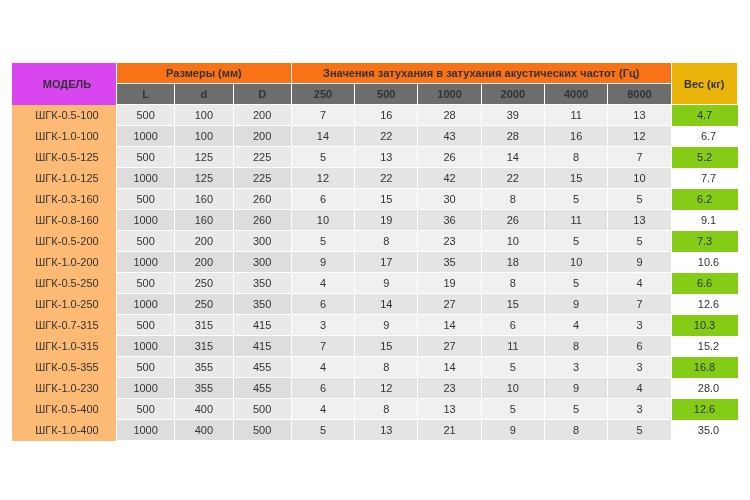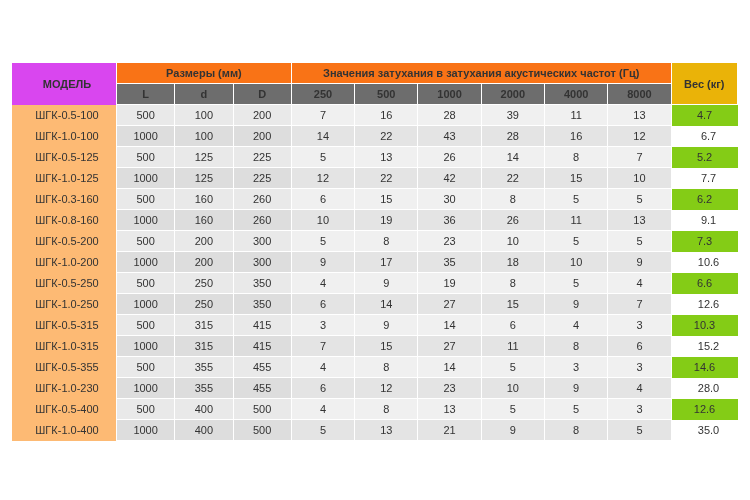--- a/index.html
+++ b/index.html
@@ -272,21 +272,21 @@
           <td class="dim-cell alt">350</td>
           <td class="freq-cell alt">6</td>
           <td class="freq-cell alt">14</td>
           <td class="freq-cell alt">27</td>
           <td class="freq-cell alt">15</td>
           <td class="freq-cell alt">9</td>
           <td class="freq-cell alt">7</td>
           <td class="weight-cell alt">12.6</td>
         </tr>
         <tr>
-          <td class="model-cell">ШГК-0.5-315</td>
+          <td class="model-cell">ШГК-0.7-315</td>
           <td class="dim-cell">500</td>
           <td class="dim-cell">315</td>
           <td class="dim-cell">415</td>
           <td class="freq-cell">3</td>
           <td class="freq-cell">9</td>
           <td class="freq-cell">14</td>
           <td class="freq-cell">6</td>
           <td class="freq-cell">4</td>
           <td class="freq-cell">3</td>
           <td class="weight-cell">10.3</td>
@@ -308,21 +308,21 @@
           <td class="model-cell">ШГК-0.5-355</td>
           <td class="dim-cell">500</td>
           <td class="dim-cell">355</td>
           <td class="dim-cell">455</td>
           <td class="freq-cell">4</td>
           <td class="freq-cell">8</td>
           <td class="freq-cell">14</td>
           <td class="freq-cell">5</td>
           <td class="freq-cell">3</td>
           <td class="freq-cell">3</td>
-          <td class="weight-cell">14.6</td>
+          <td class="weight-cell">16.8</td>
         </tr>
         <tr>
           <td class="model-cell">ШГК-1.0-230</td>
           <td class="dim-cell alt">1000</td>
           <td class="dim-cell alt">355</td>
           <td class="dim-cell alt">455</td>
           <td class="freq-cell alt">6</td>
           <td class="freq-cell alt">12</td>
           <td class="freq-cell alt">23</td>
           <td class="freq-cell alt">10</td>

